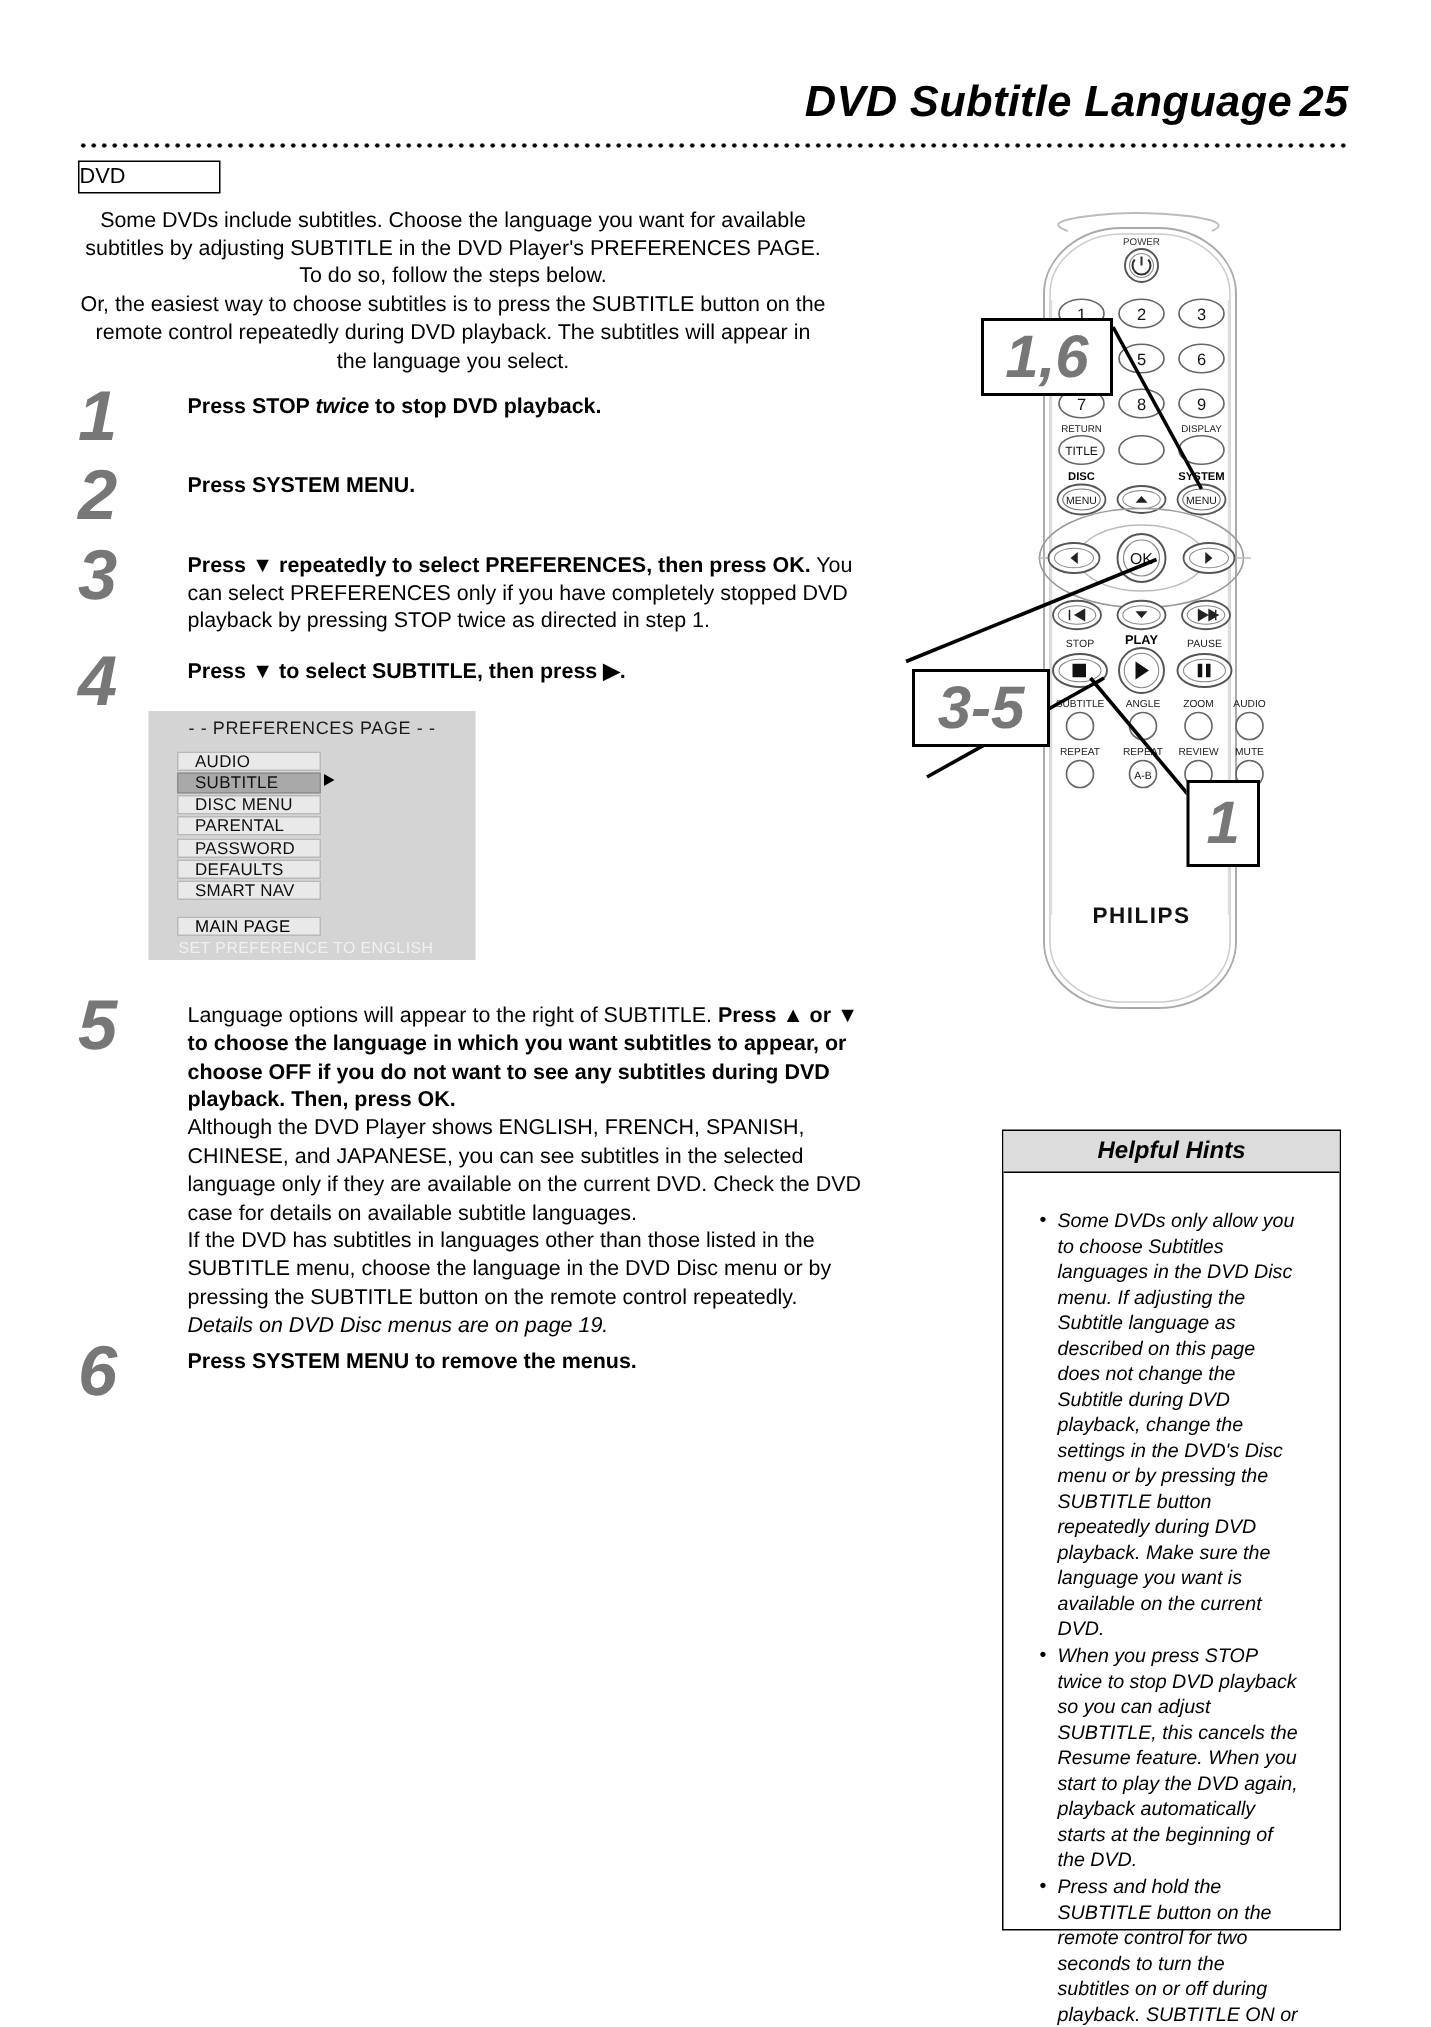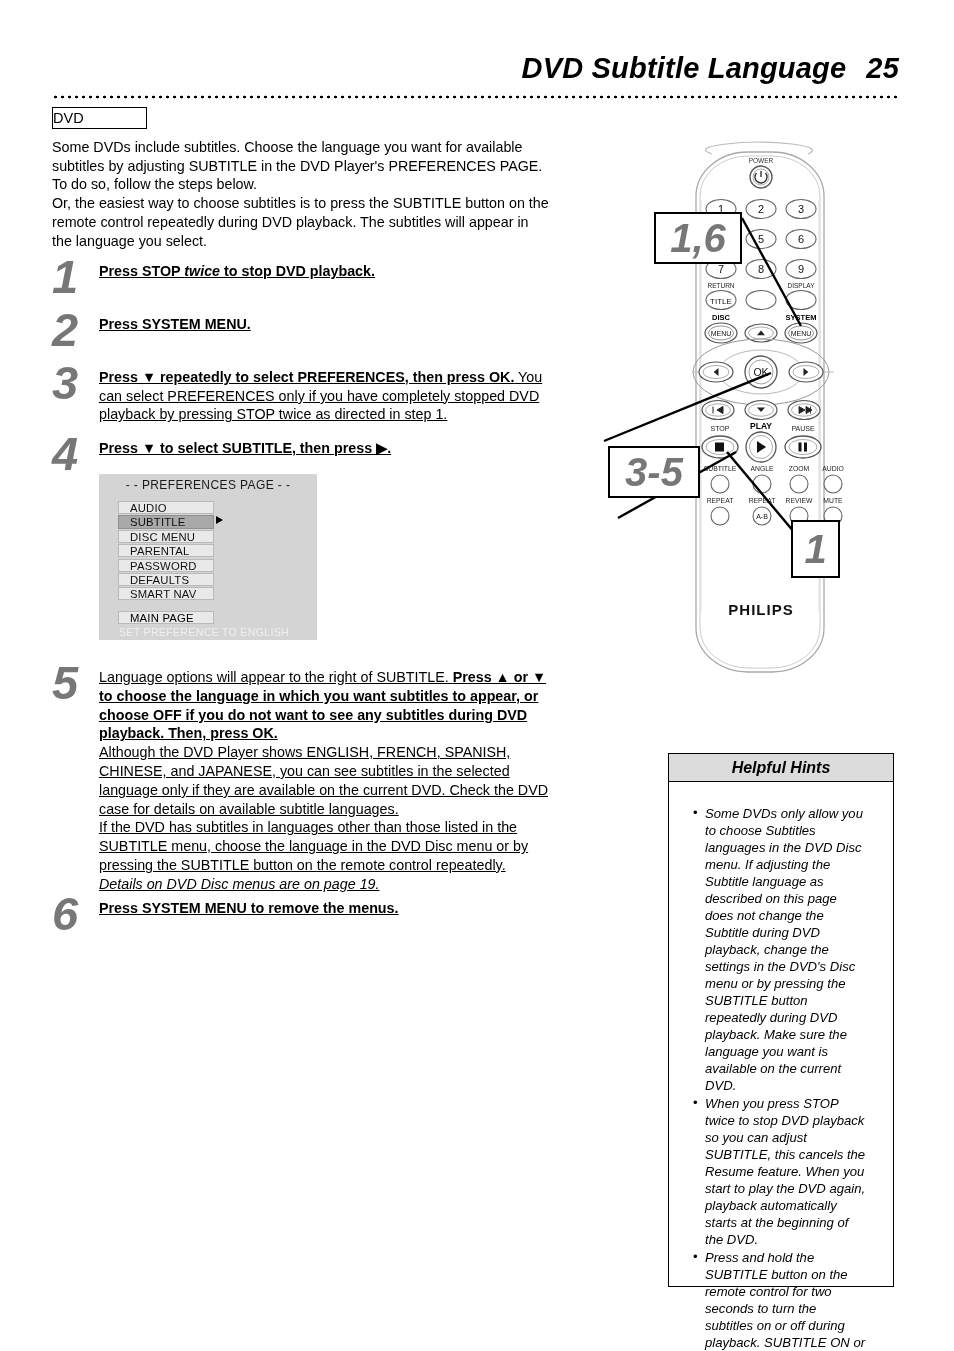--- a/index.html
+++ b/index.html
@@ -13,47 +13,47 @@
     overflow:hidden;
   }
 
   
   #page-header { position:absolute; left:0; top:0; width:954px; height:110px; }
   #page-title {
     position:absolute; right:55px; top:52px;
     font-size:29px; font-weight:bold; font-style:italic;
     letter-spacing:.2px; white-space:nowrap;
   }
-  #page-title .pgnum { margin-left:20px; }
+  #page-title .pgnum { margin-left:5px; }
   #rule-dots {
     position:absolute; left:52px; top:95px; width:848px; height:4px;
     background-image: radial-gradient(circle, #000 0 1.3px, transparent 1.6px);
     background-size: 7px 4px; background-repeat: repeat-x;
   }
   #dvd-badge {
     position:absolute; left:52px; top:107px;
     width:95px; height:22px; border:1.3px solid #000;
     font-size:14.5px; text-align:left; line-height:21px;
   }
 
   
   #intro {
     position:absolute; left:52px; top:138px; width:500px;
     font-size:14.3px; line-height:1.31;
   }
-  #intro p { margin:0; }
+  #intro p { margin:0;text-align:center; }
 
   .step { position:absolute; left:52px; }
   .step-num {
     position:absolute; left:0; top:-9px;
     font-size:47px; font-weight:bold; color:#777; line-height:1;
     width:42px; text-align:left; font-style:italic; letter-spacing:-1px;
   }
   .step-body {
-    margin-left:47px; font-size:14.3px; line-height:1.31; width:455px;text-decoration:underline;
+    margin-left:73px; font-size:14.3px; line-height:1.31; width:455px;
   }
   .step-body b { font-weight:bold; }
   .step-body i { font-style:italic; }
 
   #step1 { top:262px; }
   #step2 { top:315px; }
   #step3 { top:368px; }
   #step4 { top:439px; }
   #step5 { top:668px; }
   #step6 { top:899px; }

